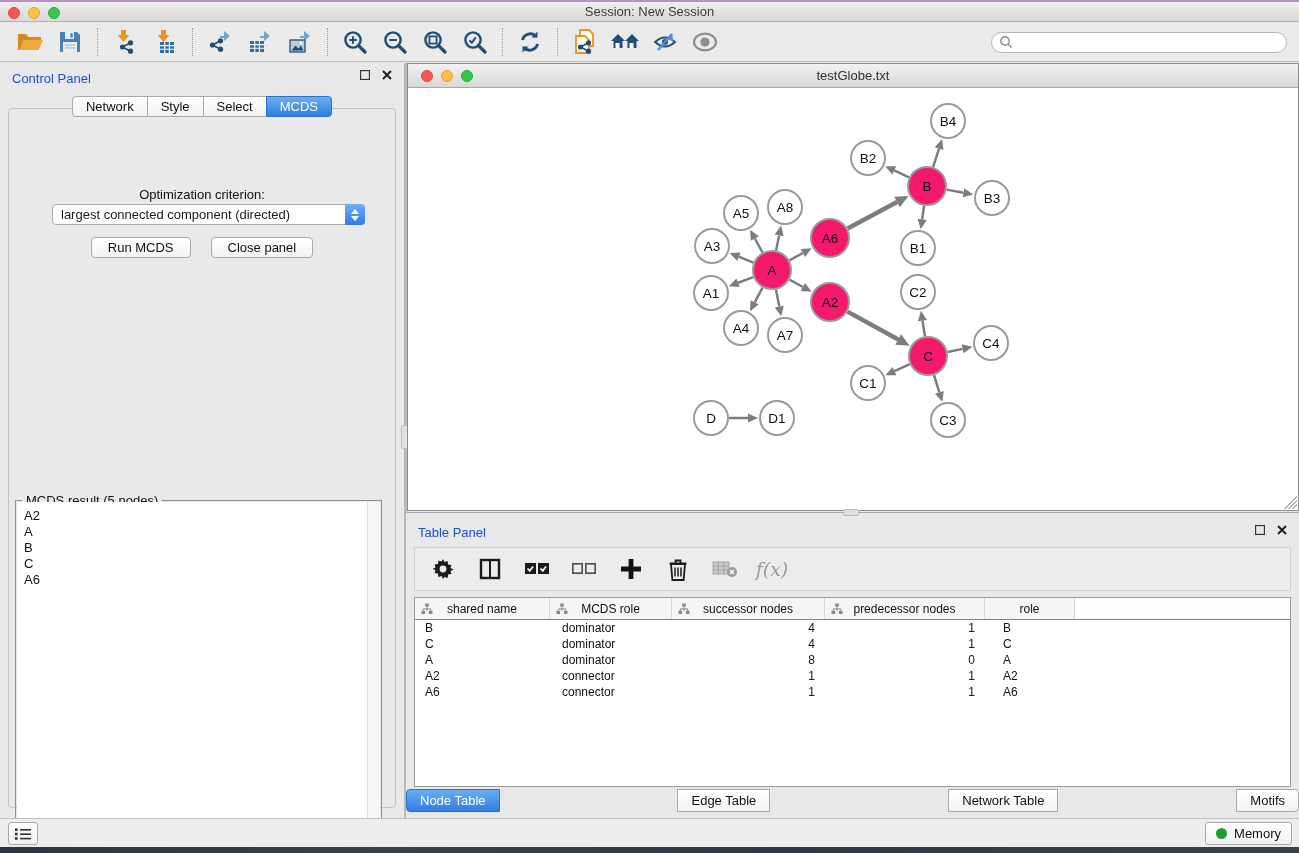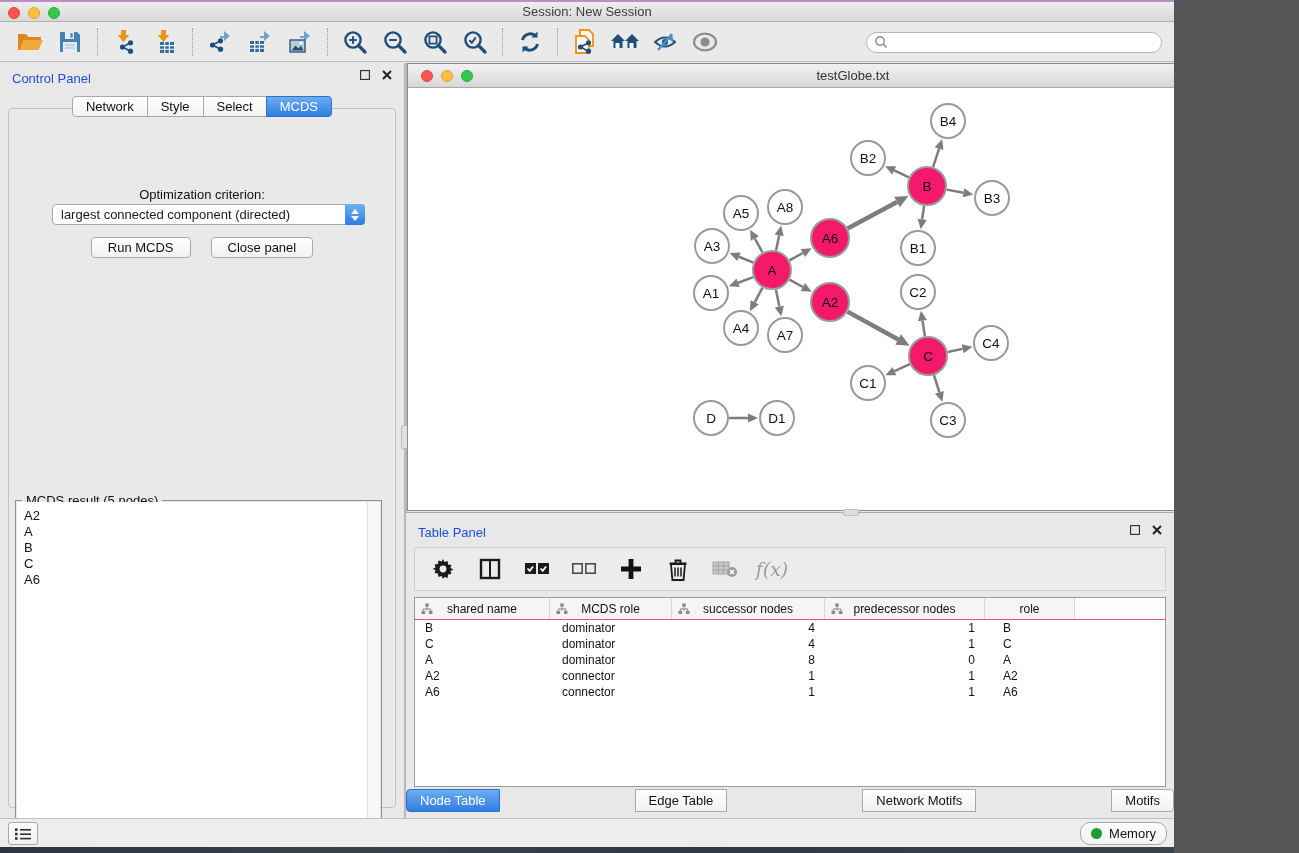--- a/index.html
+++ b/index.html
@@ -1,18 +1,18 @@
 <!DOCTYPE html>
 <html><head>
 <meta charset="utf-8">
 <style>
   * { margin:0; padding:0; box-sizing:border-box; }
   html,body { background:#555; }
   .app{
-    position:relative; width:1174px; height:853px; overflow:hidden;
+    position:relative; width:1299px; height:853px; overflow:hidden;
     background:#e8e8e8; font-family:"Liberation Sans", sans-serif; color:#1a1a1a;
     font-size:13px; user-select:none;
   }
   
   .top-strip{position:absolute;left:0;top:0;right:0;height:2px;background:#b88fc6;}
   .titlebar{position:absolute;left:0;top:2px;right:0;height:20px;
     background:linear-gradient(#eeeeee,#d8d8d8);border-bottom:1px solid #b3b3b3;}
   .lights{position:absolute;left:8px;top:5px;display:flex;gap:8px;}
   .light{width:12px;height:12px;border-radius:50%;}
   .light.red{background:#fb5551;border:1px solid #e0443f;}
@@ -119,21 +119,21 @@
   .td.c4{padding-left:18px;}
   .tp-tabs{position:absolute;left:0;right:0;top:270px;display:flex;justify-content:space-between;}
   .tp-tabs .seg-tab{height:23px;}
   
   .statusbar{position:absolute;left:0;top:818px;right:0;height:29px;background:#ededed;
     border-top:1px solid #c0c0c0;}
   .list-btn{position:absolute;left:8px;top:3px;width:30px;height:23px;
     background:linear-gradient(#fdfdfd,#f0f0f0);border:1px solid #a8a8a8;border-radius:3px;
     display:flex;align-items:center;justify-content:center;cursor:pointer;}
   .memory-btn{position:absolute;right:7px;top:3px;height:23px;padding:0 10px;
-    background:linear-gradient(#fdfdfd,#f2f2f2);border:1px solid #a8a8a8;border-radius:10px;
+    background:linear-gradient(#fdfdfd,#f2f2f2);border:1px solid #a8a8a8;border-radius:3px;
     display:flex;align-items:center;gap:7px;font-size:13px;color:#111;cursor:pointer;
     font-family:"Liberation Sans", sans-serif;}
   .memory-dot{width:11px;height:11px;border-radius:50%;background:#1e9e33;}
   .bottom-strip{position:absolute;left:0;top:847px;right:0;height:6px;
     background:linear-gradient(90deg,#2b3440,#39414b 30%,#2e3844 60%,#3a424c);}
 </style>
 </head>
 <body>
 
 <div class="app">
@@ -694,21 +694,21 @@
             <div class="td c2">1</div>
             <div class="td c3">1</div>
             <div class="td c4">A6</div>
             <div class="td"></div>
           </div>
         </div>
     </div>
     <div class="tp-tabs" id="tp-tabs">
         <button class="seg-tab active">Node Table</button>
         <button class="seg-tab">Edge Table</button>
-        <button class="seg-tab">Network Motifs</button>
+        <button class="seg-tab">Network Table</button>
         <button class="seg-tab">Motifs</button>
       </div>
   </div>
 
   <div class="statusbar">
     <span class="list-btn">
       <svg width="18" height="14" viewBox="0 0 18 14">
         <rect x="1" y="1.4" width="2.6" height="2.6" fill="#333"></rect>
           <rect x="6" y="2" width="11" height="1.6" fill="#333"></rect>
         <rect x="1" y="5.8" width="2.6" height="2.6" fill="#333"></rect>

